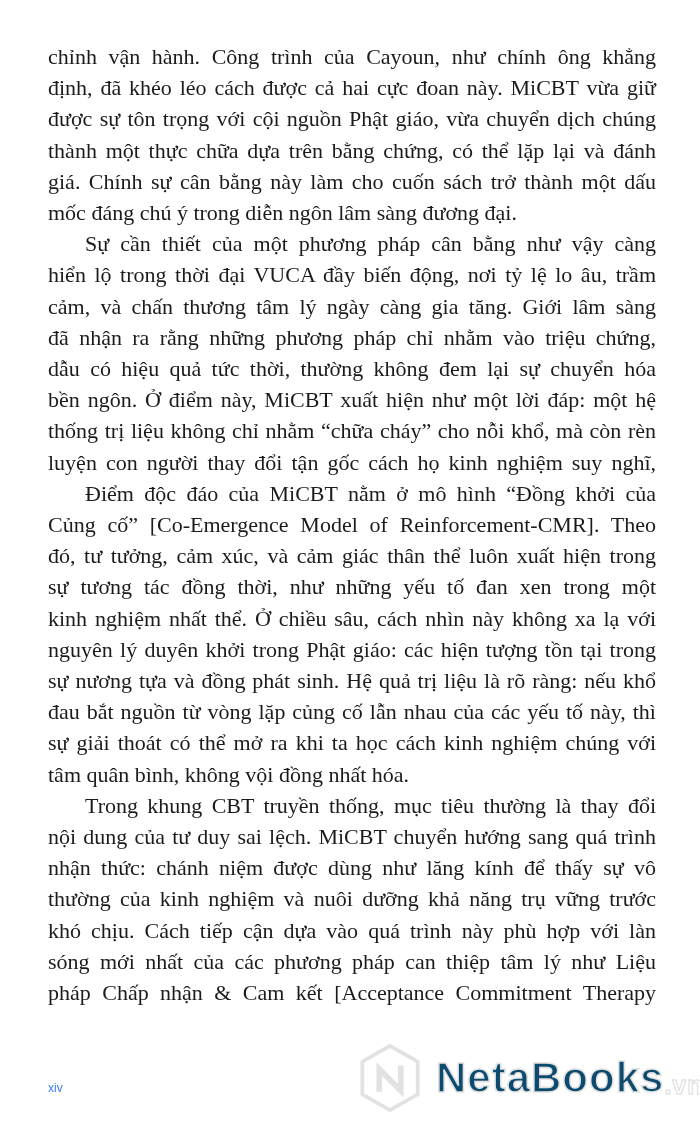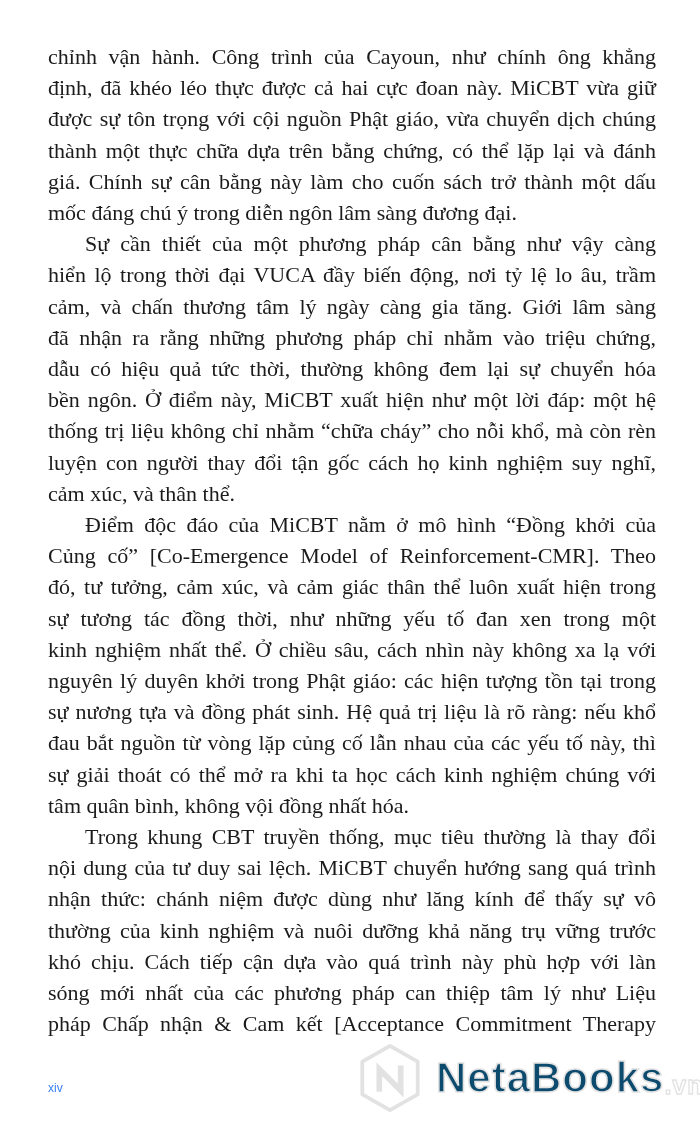--- a/index.html
+++ b/index.html
@@ -79,34 +79,33 @@
     z-index: 2;
   }
 </style>
 </head>
 <body>
 
 <div id="page">
 
   <div class="text-col">
       <div class="pline">chỉnh vận hành. Công trình của Cayoun, như chính ông khẳng</div>
-      <div class="pline">định, đã khéo léo thực được cả hai cực đoan này. MiCBT vừa giữ</div>
+      <div class="pline">định, đã khéo léo cách được cả hai cực đoan này. MiCBT vừa giữ</div>
       <div class="pline">được sự tôn trọng với cội nguồn Phật giáo, vừa chuyển dịch chúng</div>
       <div class="pline">thành một thực chữa dựa trên bằng chứng, có thể lặp lại và đánh</div>
       <div class="pline">giá. Chính sự cân bằng này làm cho cuốn sách trở thành một dấu</div>
       <div class="pline last">mốc đáng chú ý trong diễn ngôn lâm sàng đương đại.</div>
       <div class="pline indent">Sự cần thiết của một phương pháp cân bằng như vậy càng</div>
       <div class="pline">hiển lộ trong thời đại VUCA đầy biến động, nơi tỷ lệ lo âu, trầm</div>
       <div class="pline">cảm, và chấn thương tâm lý ngày càng gia tăng. Giới lâm sàng</div>
       <div class="pline">đã nhận ra rằng những phương pháp chỉ nhằm vào triệu chứng,</div>
       <div class="pline">dẫu có hiệu quả tức thời, thường không đem lại sự chuyển hóa</div>
       <div class="pline">bền ngôn. Ở điểm này, MiCBT xuất hiện như một lời đáp: một hệ</div>
       <div class="pline">thống trị liệu không chỉ nhằm “chữa cháy” cho nỗi khổ, mà còn rèn</div>
       <div class="pline">luyện con người thay đổi tận gốc cách họ kinh nghiệm suy nghĩ,</div>
-      <div class="pline last">cảm xúc, và thân thể.</div>
       <div class="pline indent">Điểm độc đáo của MiCBT nằm ở mô hình “Đồng khởi của</div>
       <div class="pline">Củng cố” [Co-Emergence Model of Reinforcement-CMR]. Theo</div>
       <div class="pline">đó, tư tưởng, cảm xúc, và cảm giác thân thể luôn xuất hiện trong</div>
       <div class="pline">sự tương tác đồng thời, như những yếu tố đan xen trong một</div>
       <div class="pline">kinh nghiệm nhất thể. Ở chiều sâu, cách nhìn này không xa lạ với</div>
       <div class="pline">nguyên lý duyên khởi trong Phật giáo: các hiện tượng tồn tại trong</div>
       <div class="pline">sự nương tựa và đồng phát sinh. Hệ quả trị liệu là rõ ràng: nếu khổ</div>
       <div class="pline">đau bắt nguồn từ vòng lặp củng cố lẫn nhau của các yếu tố này, thì</div>
       <div class="pline">sự giải thoát có thể mở ra khi ta học cách kinh nghiệm chúng với</div>
       <div class="pline last">tâm quân bình, không vội đồng nhất hóa.</div>

